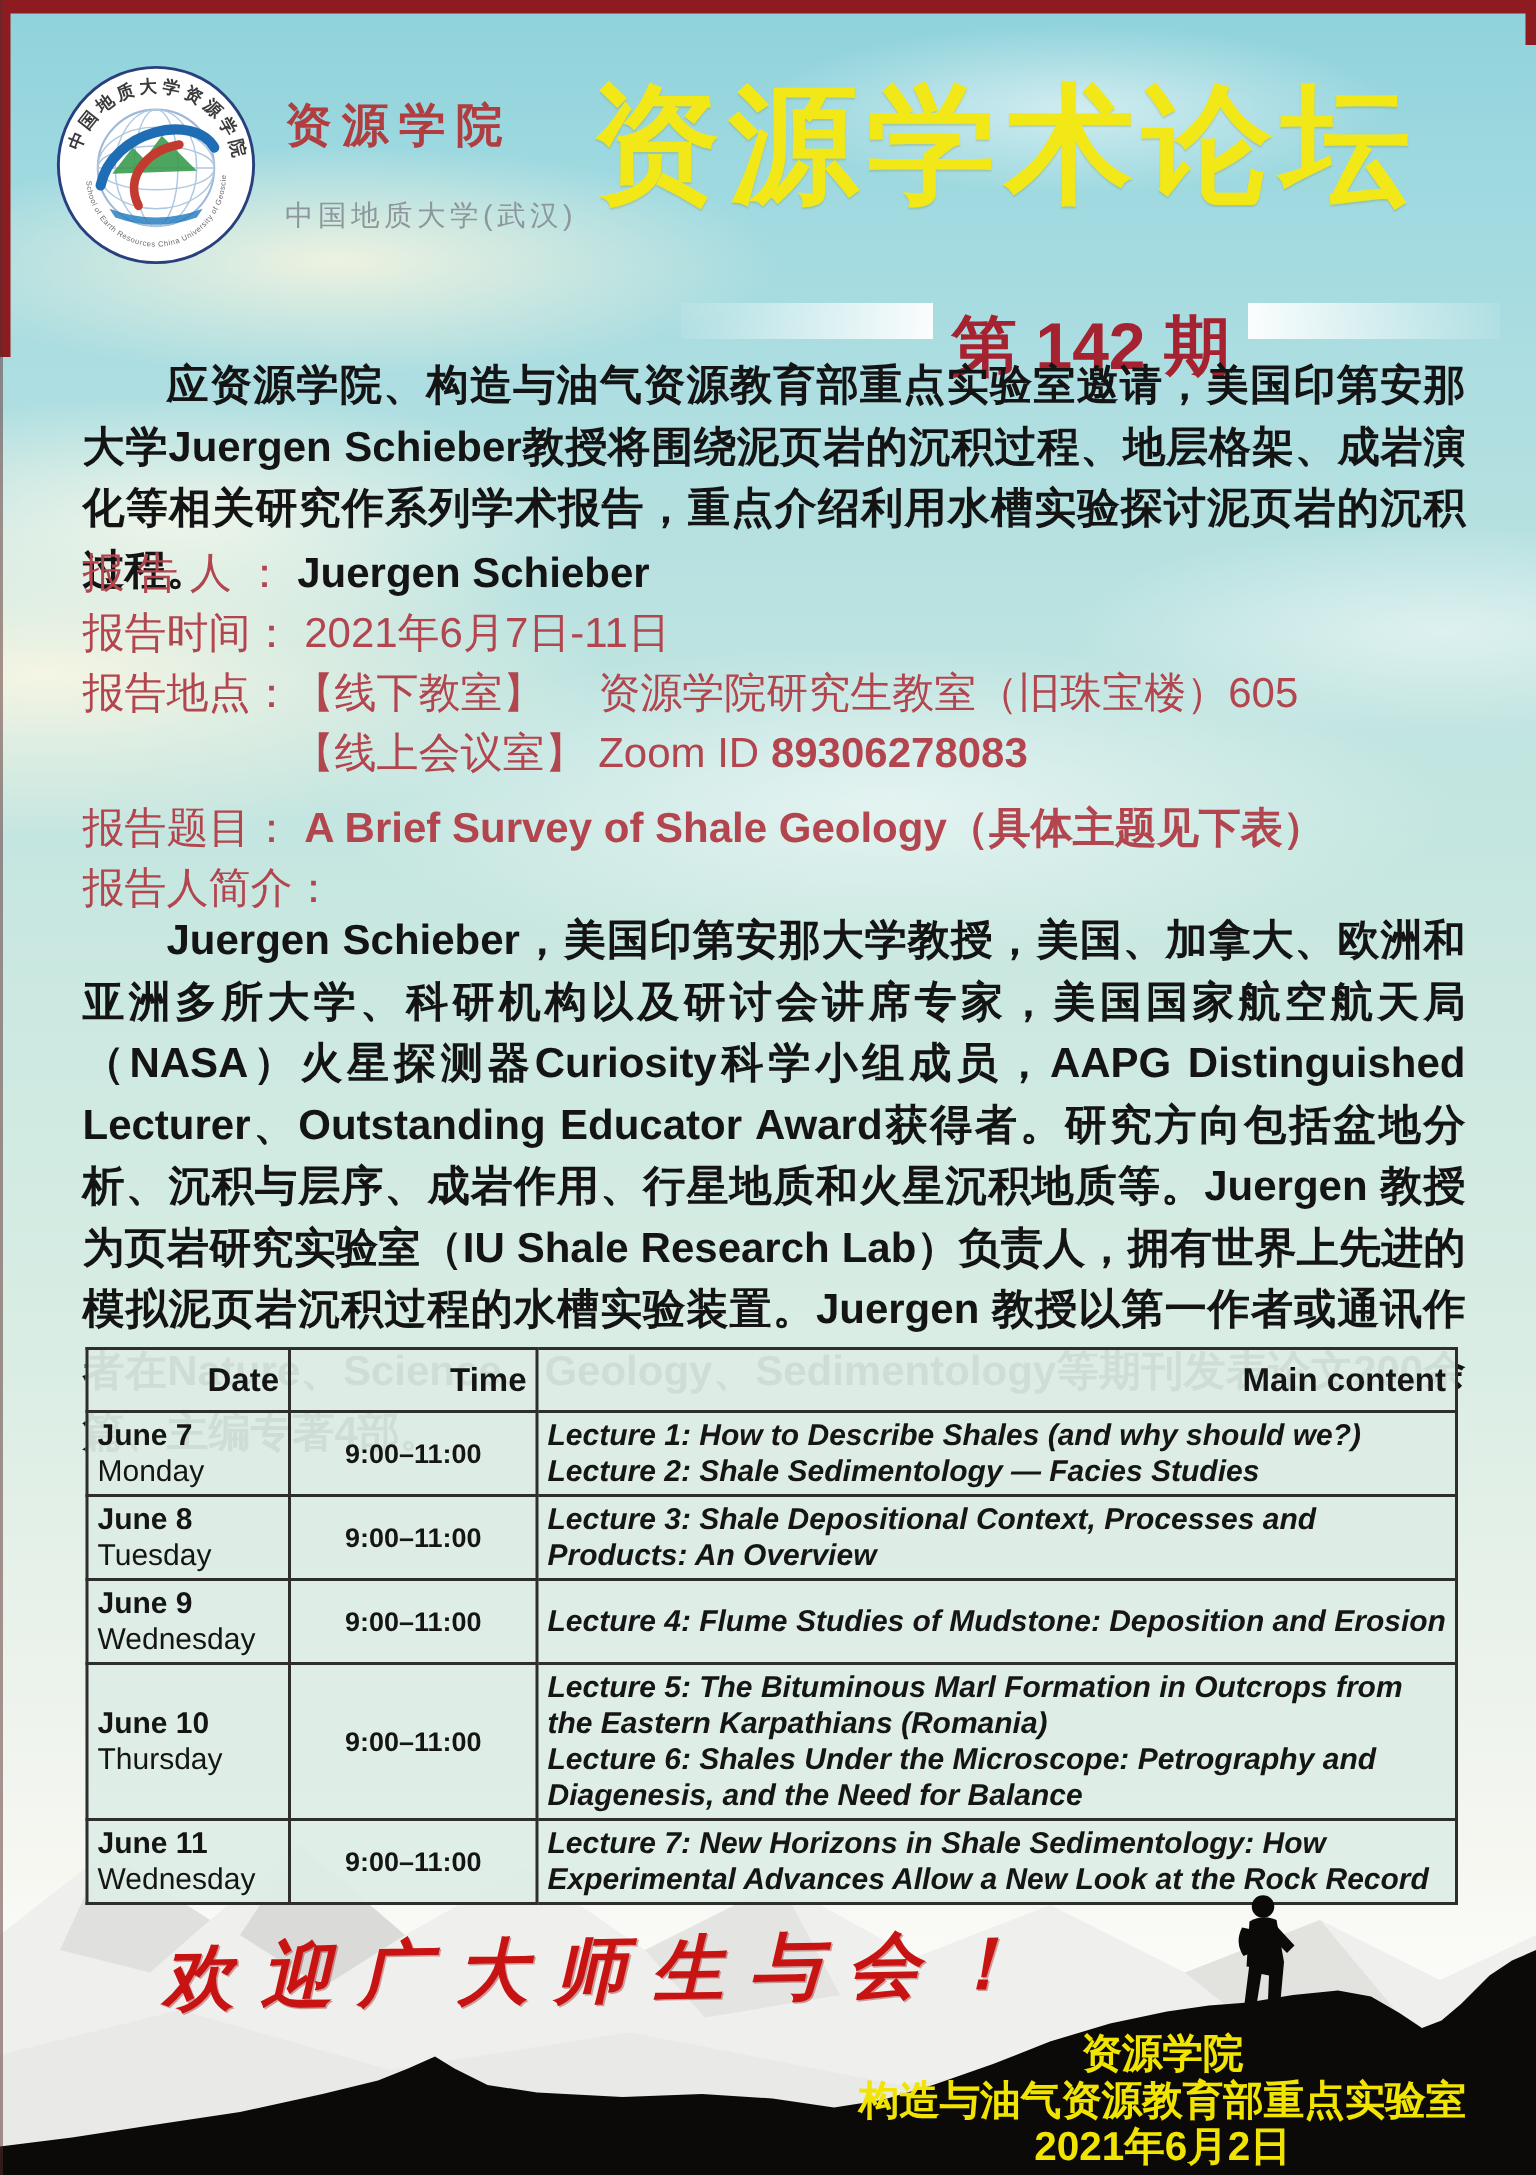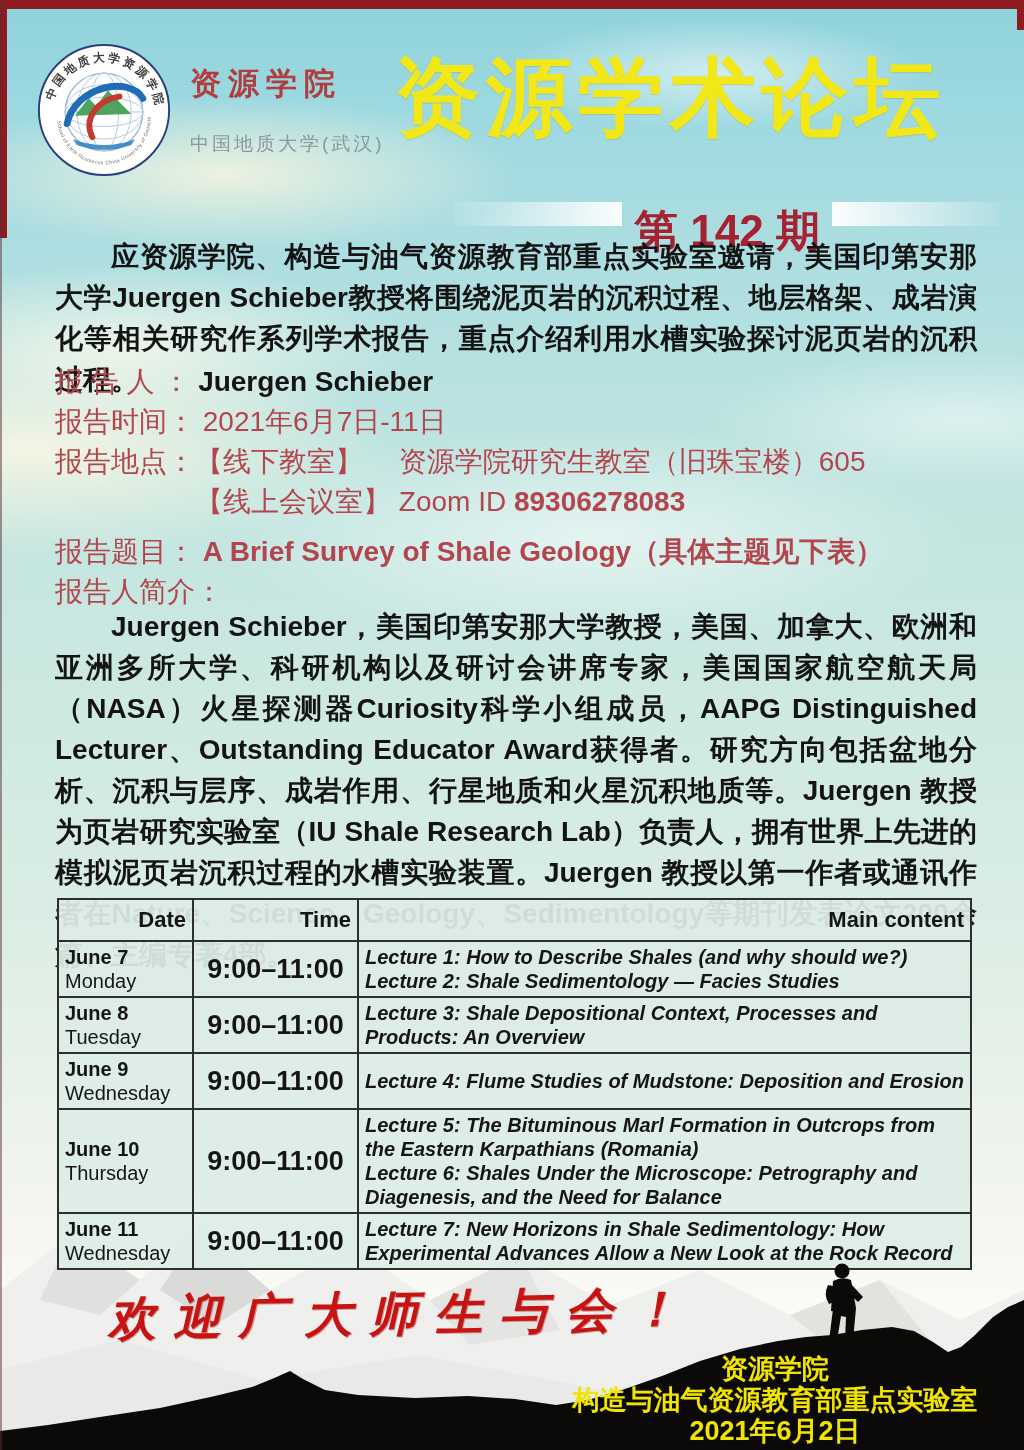--- a/index.html
+++ b/index.html
@@ -68,21 +68,21 @@
   .schedule th,.schedule td{
     border:2px solid #2e2e2e;color:#151515;
     padding:3px 6px;vertical-align:middle;
   }
   .schedule th{font-size:22px;font-weight:bold;text-align:right;height:34px;}
   .col-date{width:135px;}
   .col-time{width:165px;}
   .col-content{width:613px;}
   .cell-date{text-align:left;font-size:20px;line-height:24px;}
   .cell-date .d1{font-weight:bold;}
-  .cell-time{text-align:center;font-size:27px;font-weight:bold;}
+  .cell-time{text-align:center;font-size:18px;font-weight:bold;}
   .cell-content{font-size:20px;font-weight:bold;line-height:24px;text-align:left;padding-left:10px;font-style:italic;}
 
   
   .mountains{position:absolute;top:1140px;left:0;width:1024px;height:310px;z-index:1;}
   .ridge{position:absolute;top:1240px;left:0;width:1024px;height:210px;z-index:12;}
   .welcome{
     position:absolute;top:1282px;left:108px;z-index:15;
     font-size:48px;font-weight:bold;color:#c81313;letter-spacing:0.36em;white-space:nowrap;
     transform:rotate(-1deg);text-shadow:1px 1px 0 rgba(140,0,0,0.35);
     font-family:"Liberation Serif","DejaVu Serif",serif;font-style:italic;

